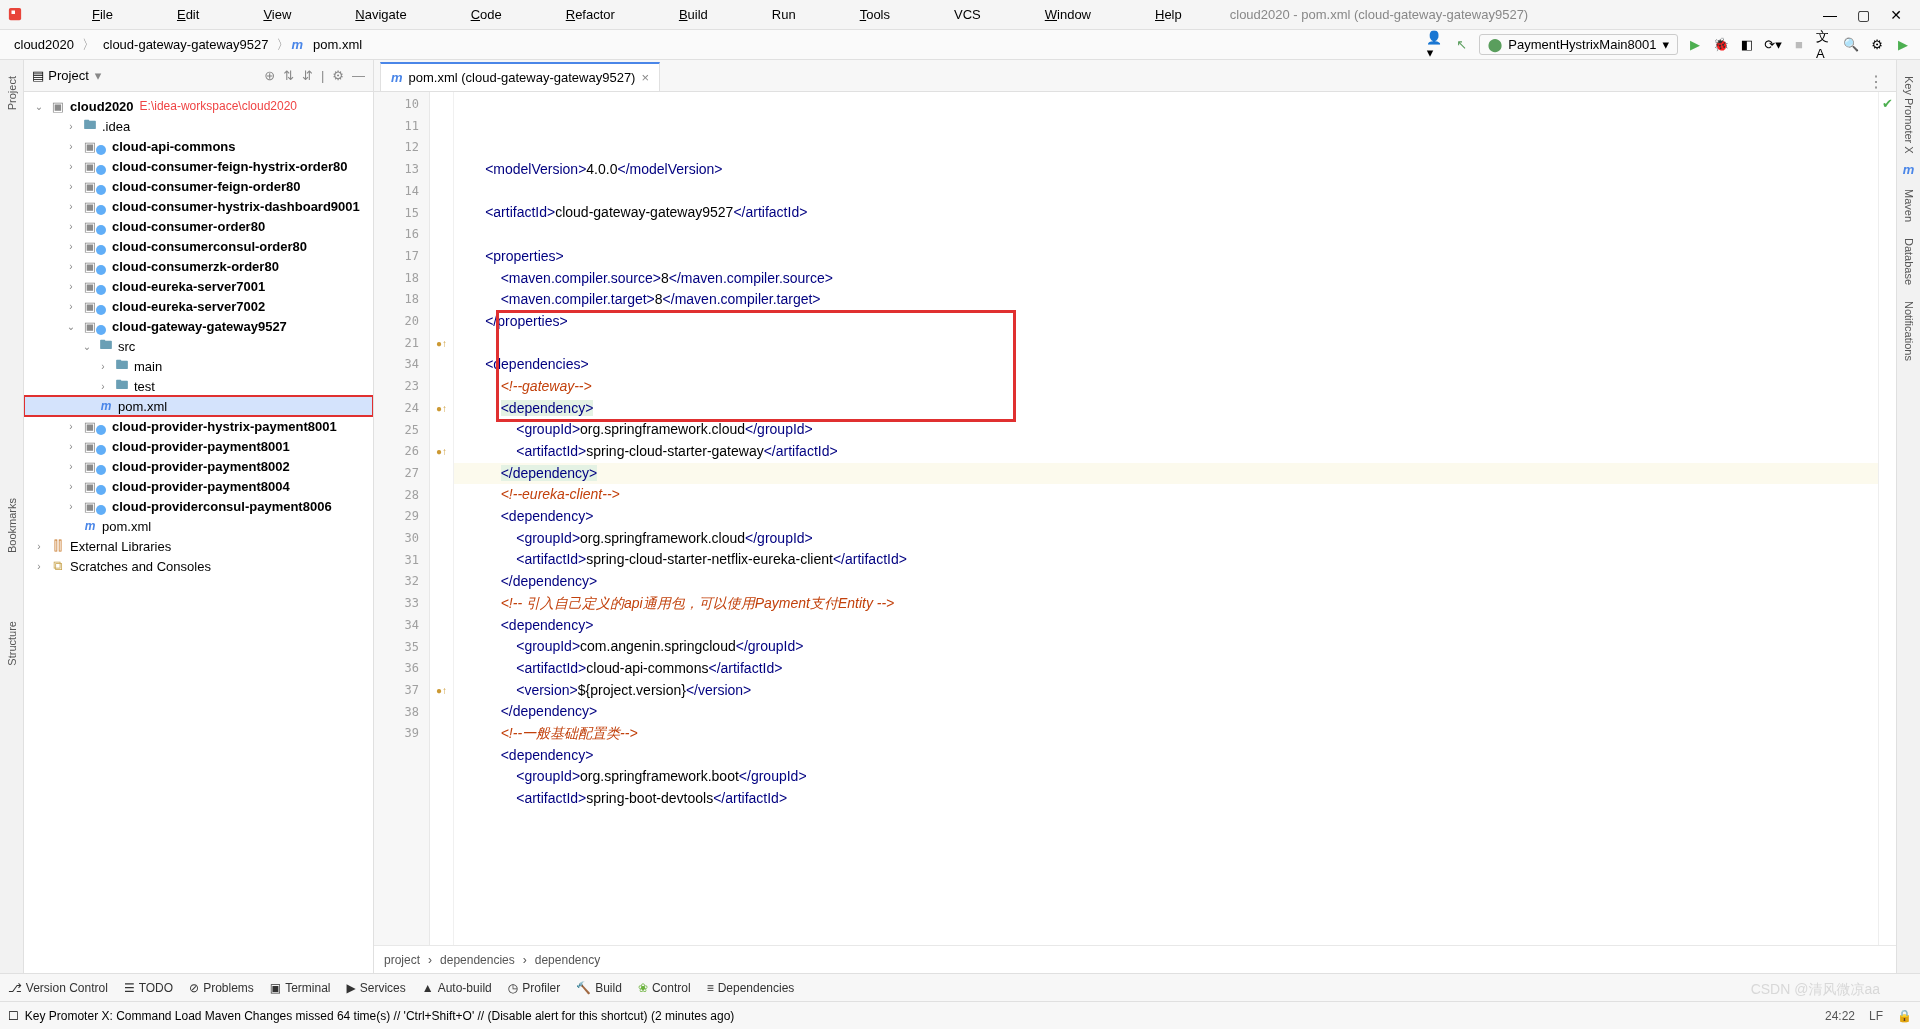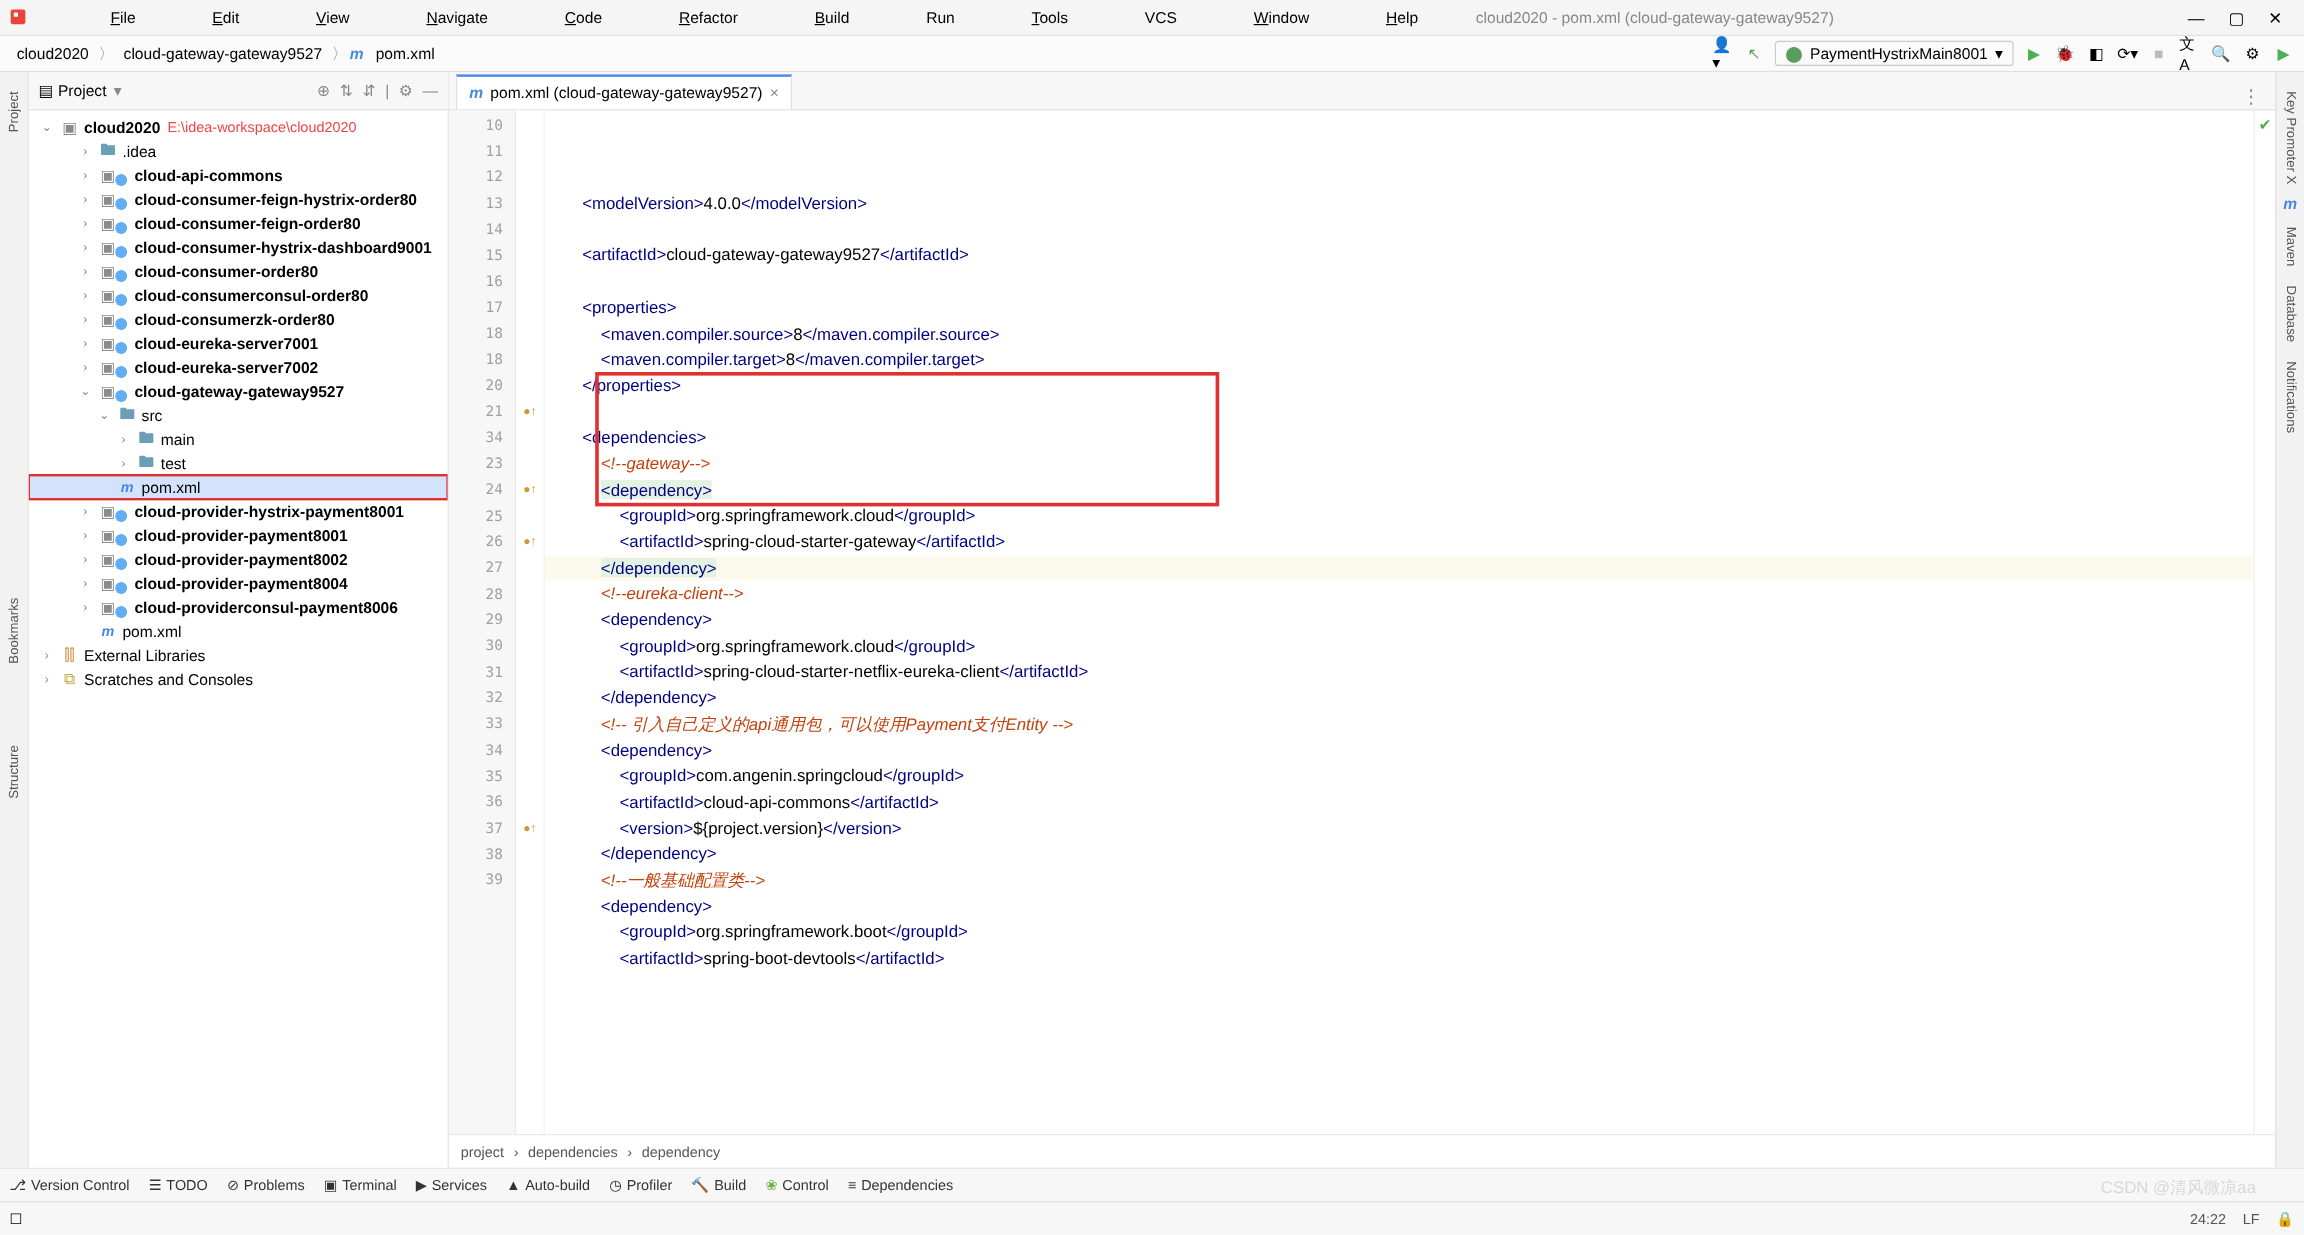--- a/index.html
+++ b/index.html
@@ -441,19 +441,20 @@
       <span>Control</span>
     </span>
   <span class="bottom-tool">
       <span>≡</span>
       <span>Dependencies</span>
     </span>
 </div>
 
 <div class="status-bar">
   <span>☐</span>
+  <span style="margin-left:6px">Key Promoter X: Command Load Maven Changes missed 64 time(s) // 'Ctrl+Shift+O' // (Disable alert for this shortcut) (2 minutes ago)</span>
   <div class="right">
     <span>24:22</span>
     <span>LF</span>
     <span>🔒</span>
   </div>
 </div>
 <div class="watermark">CSDN @清风微凉aa</div>
 
 </body></html>

